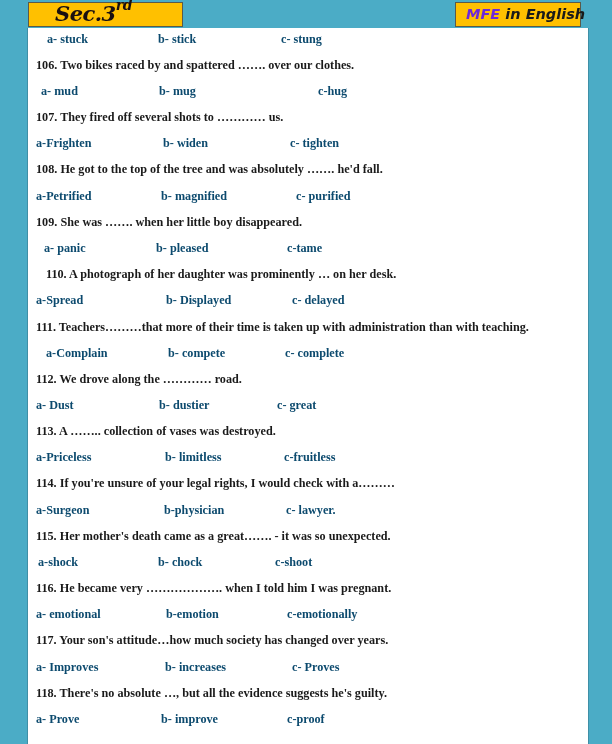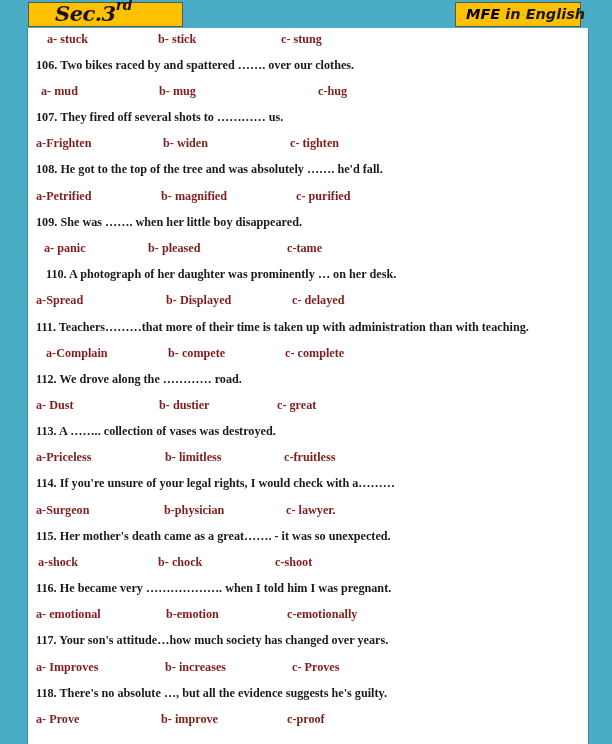--- a/index.html
+++ b/index.html
@@ -63,35 +63,35 @@
       left: 10px;
       top: 3px;
       font-family: "DejaVu Sans", "Liberation Sans", sans-serif;
       font-weight: bold;
       font-style: italic;
       font-size: 14.5px;
       white-space: nowrap;
       color: #1a1a1a;
     }
     .mfe-title .accent {
-      color: #000000;
+      color: #6d28d9;
     }
     .line {
       position: absolute;
       font-weight: bold;
       font-size: 12.2px;
       color: #1a1a1a;
       white-space: nowrap;
       line-height: 14px;
     }
     .opt {
       position: absolute;
       font-weight: bold;
       font-size: 12.2px;
-      color: #7f1d1d;
+      color: #0c4a6e;
       white-space: nowrap;
       line-height: 14px;
     }
   </style>
 </head>
 <body>
 
 <div class="panel"></div>
 
 <div class="badge badge-sec">
@@ -116,21 +116,21 @@
 <span class="opt" style="left:163px; top:136px;">b- widen</span>
 <span class="opt" style="left:290px; top:136px;">c- tighten</span>
 
 <span class="line" style="left:36px; top:162px;">108. He got to the top of the tree and was absolutely ……. he'd fall.</span>
 <span class="opt" style="left:36px; top:189px;">a-Petrified</span>
 <span class="opt" style="left:161px; top:189px;">b- magnified</span>
 <span class="opt" style="left:296px; top:189px;">c- purified</span>
 
 <span class="line" style="left:36px; top:215px;">109. She was ……. when her little boy disappeared.</span>
 <span class="opt" style="left:44px; top:241px;">a- panic</span>
-<span class="opt" style="left:148px; top:241px;">b- pleased</span>
+<span class="opt" style="left:156px; top:241px;">b- pleased</span>
 <span class="opt" style="left:287px; top:241px;">c-tame</span>
 
 <span class="line" style="left:36px; top:267px;margin-left:10px;">110. A photograph of her daughter was prominently … on her desk.</span>
 <span class="opt" style="left:36px; top:293px;">a-Spread</span>
 <span class="opt" style="left:159px; top:293px;padding-left:7px;">b- Displayed</span>
 <span class="opt" style="left:292px; top:293px;">c- delayed</span>
 
 <span class="line" style="left:36px; top:320px;">111. Teachers………that more of their time is taken up with administration than with teaching.</span>
 <span class="opt" style="left:46px; top:346px;">a-Complain</span>
 <span class="opt" style="left:168px; top:346px;">b- compete</span>

